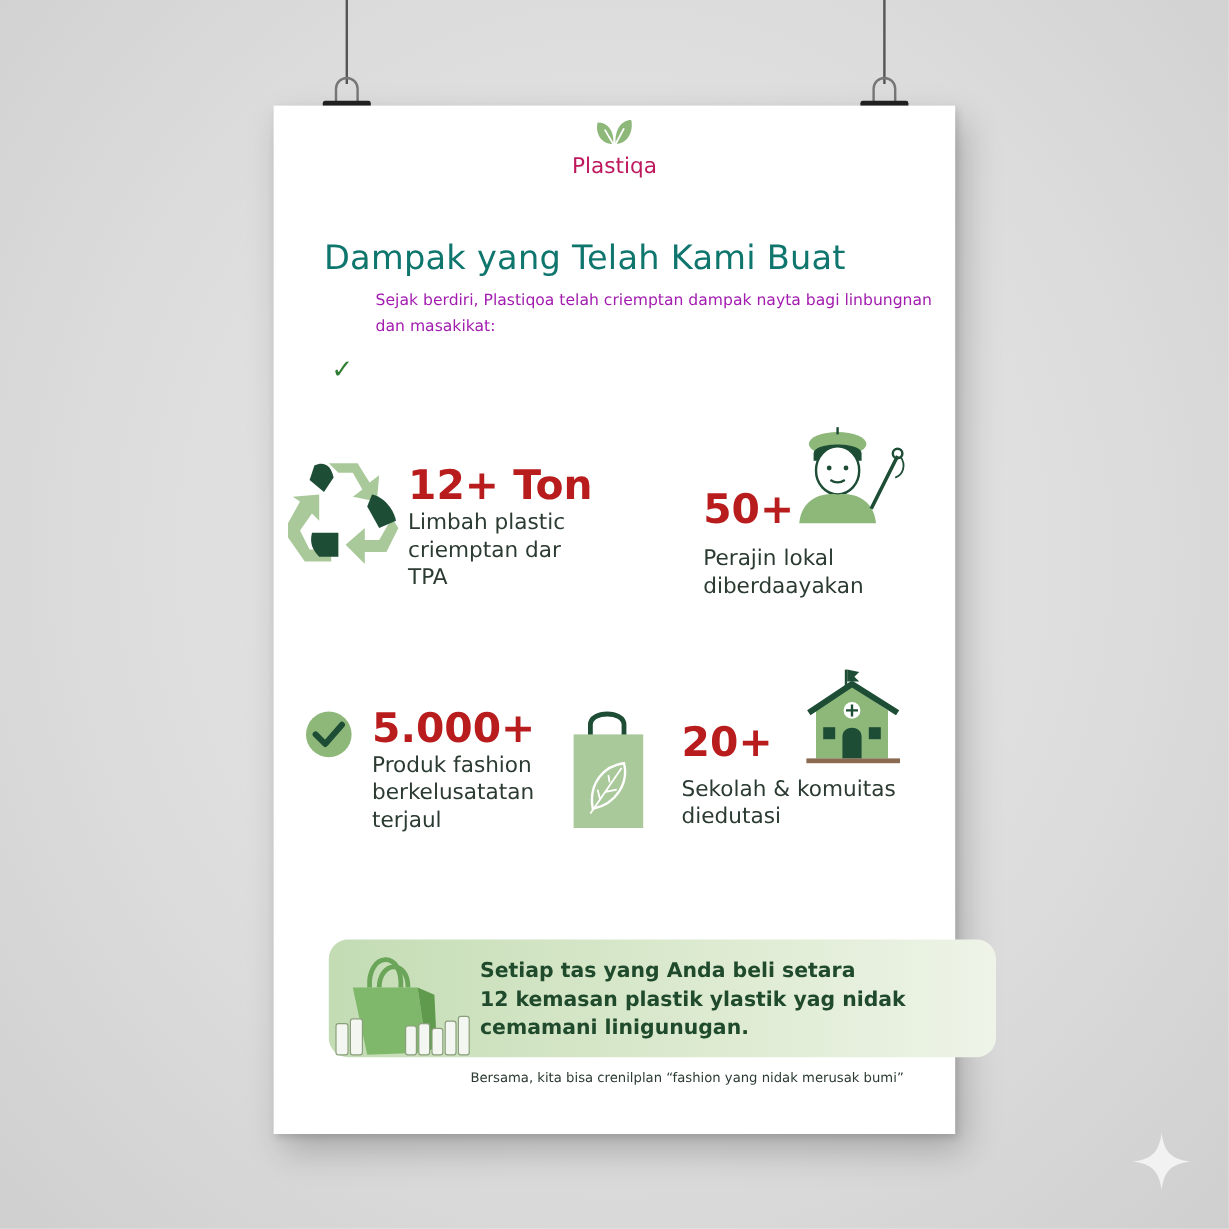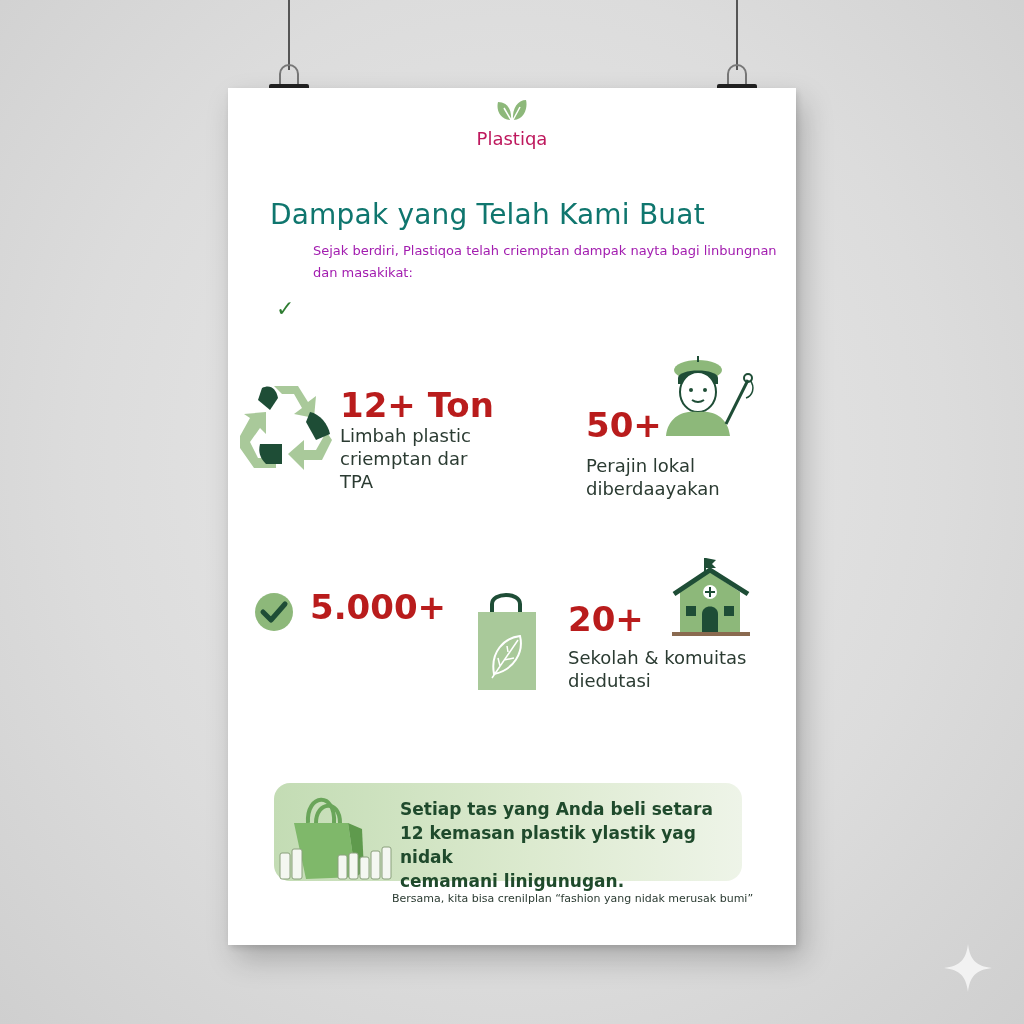--- a/index.html
+++ b/index.html
@@ -13,21 +13,21 @@
   .poster{position:absolute;left:228px;top:88px;width:568px;height:857px;background:#fff;
     box-shadow:8px 14px 28px rgba(0,0,0,0.22), 2px 3px 6px rgba(0,0,0,0.12);}
   .logo{position:absolute;left:0;right:0;top:10px;text-align:center;}
   .logo .brand{display:block;font-size:18px;font-weight:normal;color:#be185d;margin-top:2px;}
   .title{position:absolute;left:42px;top:110px;font-size:28px;font-weight:normal;color:#0f766e;letter-spacing:0.2px;}
   .intro{position:absolute;left:44px;top:152px;width:470px;font-size:13px;line-height:22px;color:#a21caf;margin-left:41px;}
   .check-small{position:absolute;left:48px;top:208px;font-size:22px;color:#2f7d32;font-weight:bold;}
   .stat{position:absolute;}
   .stat .num{font-size:34px;font-weight:bold;color:#b91c1c;line-height:38px;}
   .stat .desc{font-size:18px;color:#2b3b32;line-height:23px;}
-  .banner{position:absolute;left:46px;top:695px;width:468px;height:98px;border-radius:16px;
+  .banner{position:absolute;left:46px;top:695px;width:556px;height:98px;border-radius:16px;
     background:linear-gradient(90deg,#c3dcb4 0%,#dceacf 55%,#eef4e8 100%);}
   .banner .msg{position:absolute;left:126px;top:14px;font-size:17px;font-weight:bold;color:#1f4a2c;line-height:24px;}
   .footer{position:absolute;left:164px;top:804px;font-size:11px;color:#2b3b32;}
   .sparkle{position:absolute;left:944px;top:944px;width:48px;height:48px;}
 </style>
 </head>
 <body>
 
 <div class="wire" style="left:288px;height:70px;"></div>
 <div class="wire" style="left:736px;height:70px;"></div>
@@ -85,20 +85,21 @@
     <circle cx="84" cy="24" r="4" fill="none" stroke="#1e4d36" stroke-width="2"></circle>
     <path d="M86 26 C92 34 88 42 82 44" stroke="#1e4d36" stroke-width="1.5" fill="none"></path>
   </svg>
 
   <svg class="stat" style="left:26px;top:504px;" width="40" height="40" viewBox="0 0 40 40">
     <circle cx="20" cy="20" r="19" fill="#8db87a"></circle>
     <path d="M9 20 L17 28 L31 12" stroke="#1e4d36" stroke-width="5" fill="none" stroke-linecap="round" stroke-linejoin="round"></path>
   </svg>
   <div class="stat" style="left:82px;top:500px;">
     <div class="num">5.000+</div>
+    <div class="desc" style="width:160px;">Produk fashion berkelusatatan terjaul</div>
   </div>
   <svg class="stat" style="left:246px;top:502px;" width="64" height="102" viewBox="0 0 64 102">
     <path d="M18 26 L18 14 C18 2 46 2 46 14 L46 26" stroke="#1e4d36" stroke-width="4" fill="none"></path>
     <rect x="4" y="22" width="58" height="78" fill="#a9c99a"></rect>
     <path d="M20 84 C16 62 30 48 46 46 C50 62 40 80 20 84Z" stroke="#fff" stroke-width="2" fill="none"></path>
     <path d="M18 88 L44 50 M26 76 L24 68 M30 70 L40 68 M34 62 L33 56" stroke="#fff" stroke-width="1.5" fill="none"></path>
   </svg>
 
   <div class="stat" style="left:340px;top:512px;">
     <div class="num">20+</div>

